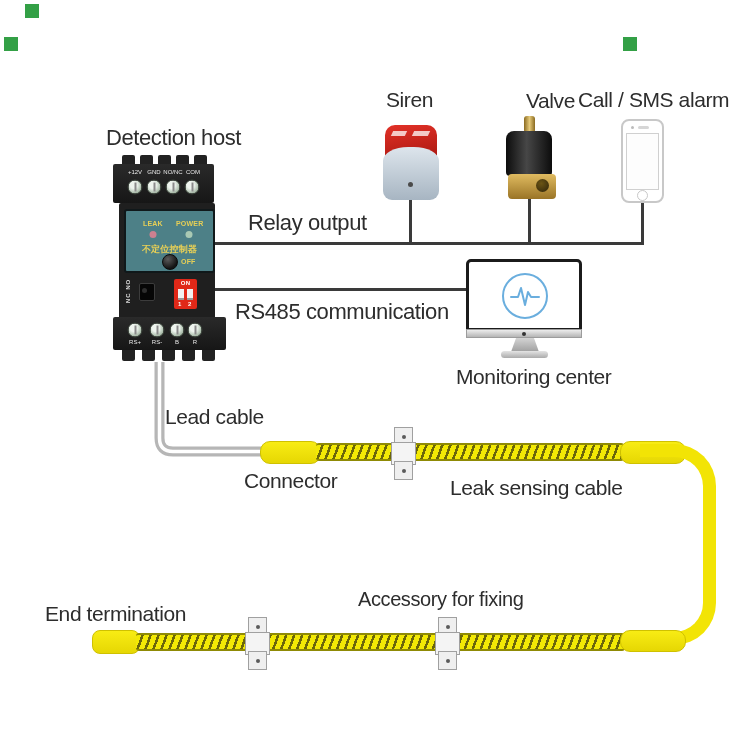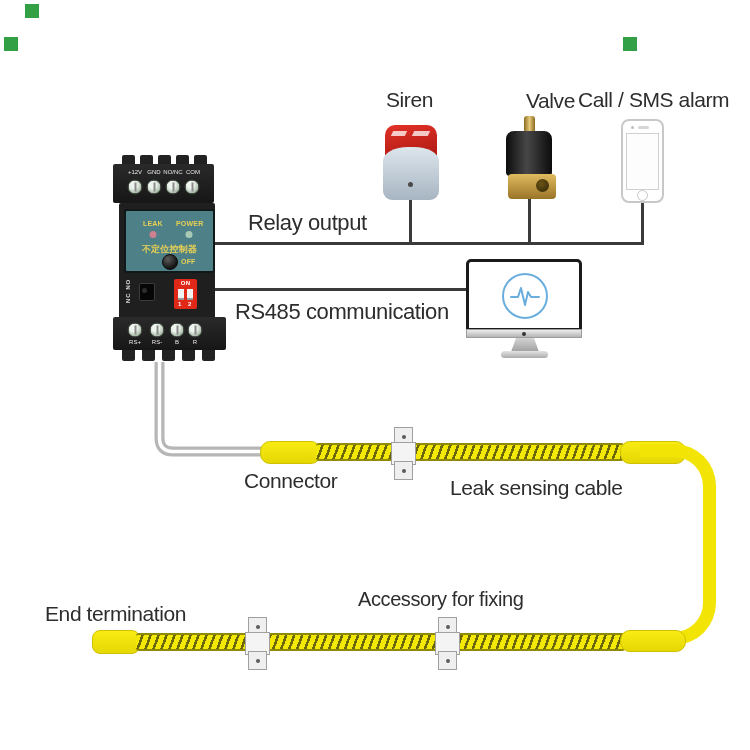--- a/index.html
+++ b/index.html
@@ -50,25 +50,28 @@
 </style>
 </head>
 <body>
 
 <div class="stage">
 
   <div class="gsq" style="left:25px;top:4px;"></div>
   <div class="gsq" style="left:4px;top:37px;"></div>
   <div class="gsq" style="left:623px;top:37px;"></div>
 
+  <div class="lbl" style="left:106px;top:125px;font-size:22px;">Detection host</div>
   <div class="lbl" style="left:386px;top:88px;font-size:21px;">Siren</div>
   <div class="lbl" style="left:499px;top:89px;font-size:21px;margin-left:27px;">Valve</div>
   <div class="lbl" style="left:578px;top:88px;font-size:21px;">Call / SMS alarm</div>
   <div class="lbl" style="left:248px;top:210px;font-size:22px;">Relay output</div>
   <div class="lbl" style="left:235px;top:299px;font-size:22px;">RS485 communication</div>
+  <div class="lbl" style="left:456px;top:365px;font-size:21px;">Monitoring center</div>
+  <div class="lbl" style="left:165px;top:405px;font-size:21px;">Lead cable</div>
   <div class="lbl" style="left:244px;top:469px;font-size:21px;">Connector</div>
   <div class="lbl" style="left:419px;top:476px;font-size:21px;margin-left:31px;">Leak sensing cable</div>
   <div class="lbl" style="left:45px;top:602px;font-size:21px;">End termination</div>
   <div class="lbl" style="left:358px;top:588px;font-size:20px;">Accessory for fixing</div>
 
   <div class="hline" style="left:215px;top:242px;width:429px;"></div>
   <div class="vline" style="left:409px;top:200px;height:43px;"></div>
   <div class="vline" style="left:528px;top:198px;height:45px;"></div>
   <div class="vline" style="left:641px;top:202px;height:41px;"></div>
   <div class="hline" style="left:214px;top:288px;width:253px;"></div>

